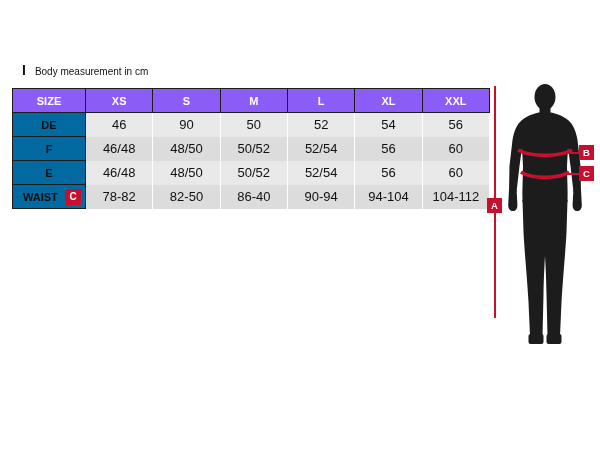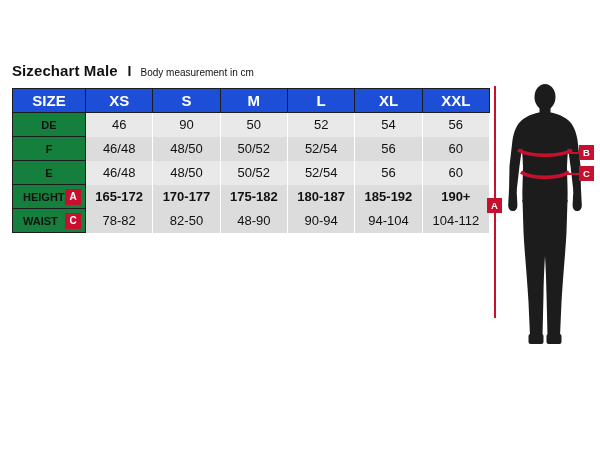--- a/index.html
+++ b/index.html
@@ -58,35 +58,35 @@
     border-collapse: collapse;
     table-layout: fixed;
   }
   .chart td, .chart th {
     padding: 0;
     margin: 0;
   }
   .chart tr { height: 24px; }
 
   .hdr-row th {
-    background: #1d4ed8;
+    background: #8b5cf6;
     color: #ffffff;
-    font-size: 15px;
+    font-size: 11px;
     font-weight: bold;
     text-align: center;
     border: 1px solid #1c1c1c;
     height: 23px;
     vertical-align: middle;
   }
   .hdr-row th.first {
     width: 72px;
   }
 
   .lbl {
-    background: #15803d;
+    background: #0369a1;
     border: 1px solid #1c1c1c;
     text-align: center;
     font-size: 11px;
     font-weight: bold;
     color: #111;
     height: 22px;
     vertical-align: middle;
     position: relative;
   }
   .lbl-inner {
@@ -177,21 +177,20 @@
   }
   .tick-b { left: 566px; top: 152px; width: 14px; }
   .tick-c { left: 566px; top: 173px; width: 14px; }
 </style>
 </head>
 <body>
 
 <div class="page">
 
   <div class="title-row">
-    <span class="title-main">Sizechart Male</span>
     <span class="title-sep">I</span>
     <span class="title-sub">Body measurement in cm</span>
   </div>
 
   <table class="chart">
     <thead>
       <tr class="hdr-row">
         <th class="first">SIZE</th>
         <th>XS</th>
         <th>S</th>
@@ -240,46 +239,32 @@
         <td class="cell">46/48</td>
         <td class="cell">48/50</td>
         <td class="cell">50/52</td>
         <td class="cell">52/54</td>
         <td class="cell">56</td>
         <td class="cell">60</td>
       </tr>
 
 
 
-      <tr class="band-dark bold-row">
-        <td class="lbl has-key">
-          <div class="lbl-inner">
-            <span class="lbl-text">HEIGHT</span>
-            <span class="keybox">A</span>
-          </div>
-        </td>
-        <td class="cell">165-172</td>
-        <td class="cell">170-177</td>
-        <td class="cell">175-182</td>
-        <td class="cell">180-187</td>
-        <td class="cell">185-192</td>
-        <td class="cell">190+</td>
-      </tr>
 
 
       <tr class="band-dark">
         <td class="lbl has-key">
           <div class="lbl-inner">
             <span class="lbl-text">WAIST</span>
             <span class="keybox">C</span>
           </div>
         </td>
         <td class="cell">78-82</td>
         <td class="cell">82-50</td>
-        <td class="cell">48-90</td>
+        <td class="cell">86-40</td>
         <td class="cell">90-94</td>
         <td class="cell">94-104</td>
         <td class="cell">104-112</td>
       </tr>
 
     </tbody>
   </table>
 
 
   <div class="figure">

